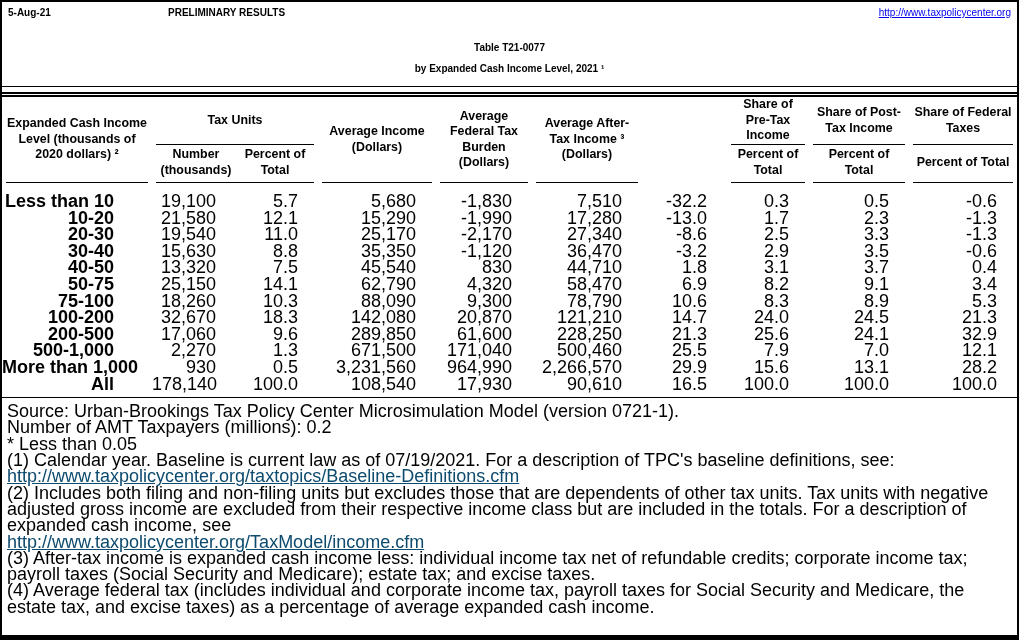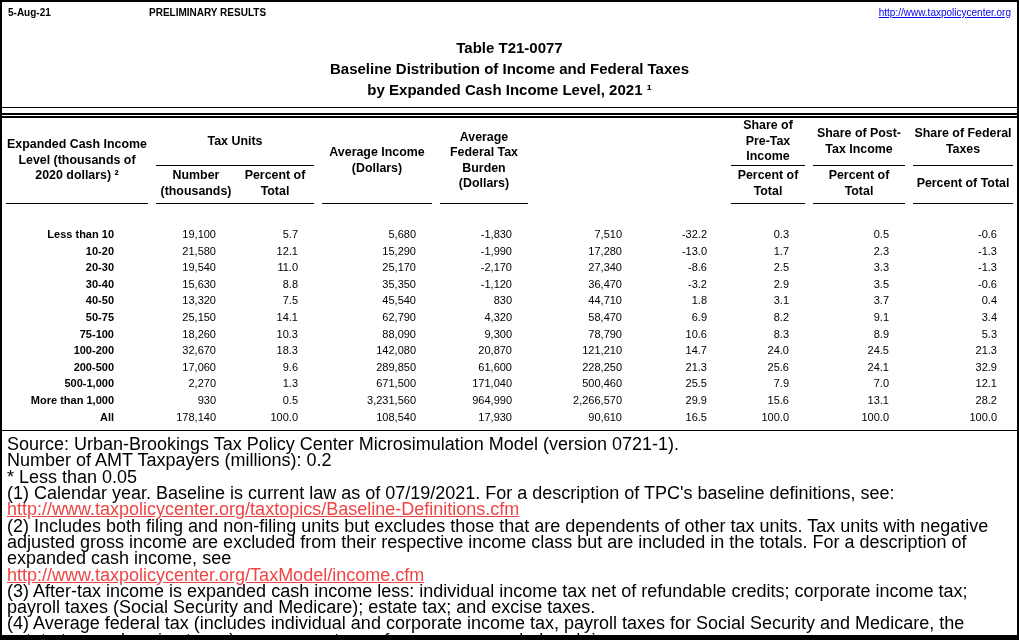--- a/index.html
+++ b/index.html
@@ -17,27 +17,27 @@
   }
   
   .topbar {
     position: relative;
     height: 26px;
     padding-top: 5px;
     font-size: 10px;
     font-weight: bold;
   }
   .topbar .date { position: absolute; left: 6px; top: 5px; }
-  .topbar .prelim { position: absolute; left: 147px; top: 5px; }
+  .topbar .prelim { position: absolute; left: 166px; top: 5px; }
   .topbar .site-link {
     position: absolute; right: 6px; top: 5px;
     color: #0000EE; font-weight: normal;
   }
   
-  .titles { margin-top: 9px; text-align: center; font-weight: bold; font-size: 15px; line-height: 21px; }
+  .titles { margin-top: 9px; text-align: center; font-weight: bold; font-size: 10px; line-height: 21px; }
   
   .rule-thin { height: 1px; background: #000; margin-top: 7px; }
   .rule-double { margin-top: 5px; border-top: 5px double #000; }
   .rule-bottom { height: 1px; background: #000; margin-top: 5px; }
   
   .thead, .tbody {
     display: grid;
     grid-template-columns: 150px 84px 82px 118px 96px 110px 85px 82px 100px 108px;
   }
   .thead {
@@ -63,60 +63,60 @@
   .h-aftertax { grid-column: 6;   grid-row: 1 / 3; }
   .h-rate     { grid-column: 7;   grid-row: 1 / 3; }
   .h-pre      { grid-column: 8;   grid-row: 1; }
   .h-pct-pre  { grid-column: 8;   grid-row: 2; }
   .h-post     { grid-column: 9;   grid-row: 1; }
   .h-pct-post { grid-column: 9;   grid-row: 2; }
   .h-fed      { grid-column: 10;  grid-row: 1; }
   .h-pct-fed  { grid-column: 10;  grid-row: 2; }
   
   .tbody {
-    margin-top: 22px;
+    margin-top: 10px;
     grid-auto-rows: 16.6px;
-    font-size: 11px;
+    font-size: 18px;
     line-height: 16.6px;
   }
   .trow { display: contents; }
   .c-label { font-weight: bold; text-align: right; padding-right: 38px; white-space: nowrap; }
   .c-num { text-align: right; padding-right: 20px; white-space: nowrap; }
   
   .footnotes { padding: 5px 5px 0 5px; font-size: 18px; line-height: 16.3px; }
   .fn-text { }
-  .fn-link { display: block; color: #ef4444; text-decoration: underline; }
+  .fn-link { display: block; color: #0c4a6e; text-decoration: underline; }
 </style>
 </head>
 <body>
 
 <div class="page">
 
   <div class="topbar">
     <span class="date">5-Aug-21</span>
     <span class="prelim">PRELIMINARY RESULTS</span>
     <a class="site-link" href="#">http://www.taxpolicycenter.org</a>
   </div>
 
   <div class="titles">
     <div>Table T21-0077</div>
-    <div>Baseline Distribution of Income and Federal Taxes</div>
     <div>by Expanded Cash Income Level, 2021 ¹</div>
   </div>
 
   <div class="rule-thin"></div>
   <div class="rule-double"></div>
 
   <div class="thead">
     <div class="hcell h-income">Expanded Cash Income Level (thousands of 2020 dollars) ²</div>
     <div class="hcell h-taxunits">Tax Units</div>
     <div class="hcell h-number">Number (thousands)</div>
     <div class="hcell h-pct-units">Percent of Total</div>
     <div class="hcell h-avgincome">Average Income (Dollars)</div>
     <div class="hcell h-burden">Average Federal Tax Burden (Dollars)</div>
+    <div class="hcell h-aftertax">Average After-Tax Income ³ (Dollars)</div>
     <div class="hcell h-pre">Share of Pre-Tax Income</div>
     <div class="hcell h-pct-pre">Percent of Total</div>
     <div class="hcell h-post">Share of Post-Tax Income</div>
     <div class="hcell h-pct-post">Percent of Total</div>
     <div class="hcell h-fed">Share of Federal Taxes</div>
     <div class="hcell h-pct-fed">Percent of Total</div>
   </div>
 
   <div class="tbody" id="tbody">
       <div class="trow"><div class="c-label">Less than 10</div><div class="c-num">19,100</div><div class="c-num">5.7</div><div class="c-num">5,680</div><div class="c-num">-1,830</div><div class="c-num">7,510</div><div class="c-num">-32.2</div><div class="c-num">0.3</div><div class="c-num">0.5</div><div class="c-num">-0.6</div></div>

